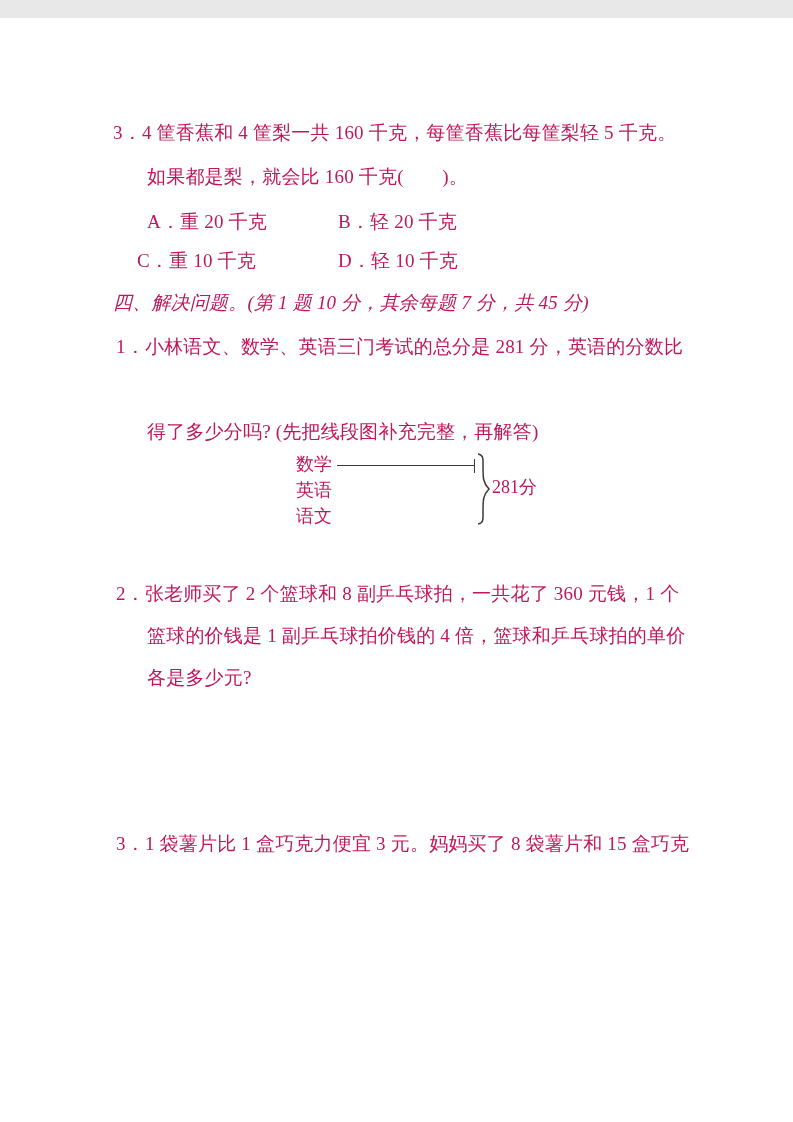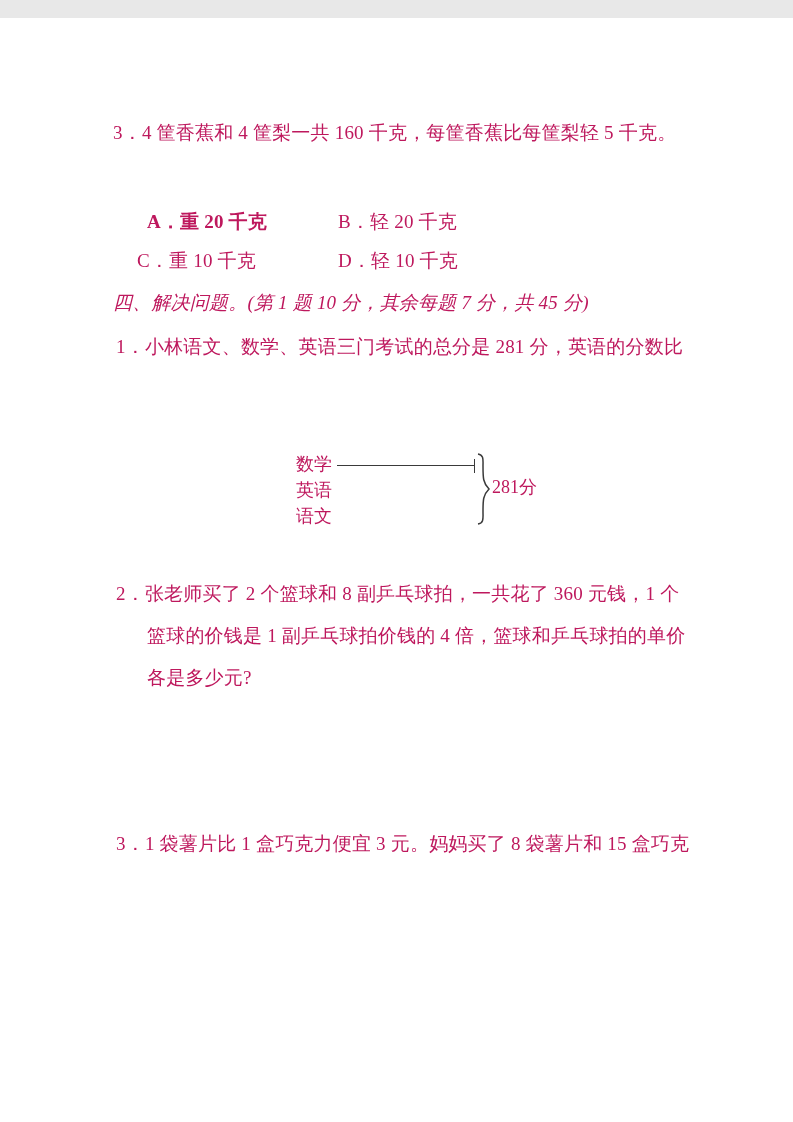--- a/index.html
+++ b/index.html
@@ -44,29 +44,31 @@
     font-size:18px;
     line-height:18px;
   }
 </style>
 </head>
 <body>
 
 <div class="page">
 
   <div class="ln" style="left:113px;top:104px;">3．4 筐香蕉和 4 筐梨一共 160 千克，每筐香蕉比每筐梨轻 5 千克。</div>
+  <div class="ln" style="left:147px;top:148px;">如果都是梨，就会比 160 千克(　　)。</div>
 
-  <div class="ln" style="left:147px;top:193px;font-weight:bold;">A．重 20 千克</div>
+  <div class="ln" style="left:147px;top:193px;">A．重 20 千克</div>
   <div class="ln" style="left:338px;top:193px;">B．轻 20 千克</div>
   <div class="ln" style="left:137px;top:232px;">C．重 10 千克</div>
   <div class="ln" style="left:338px;top:232px;">D．轻 10 千克</div>
 
   <div class="ln" style="left:113px;top:274px;font-style:italic;">四、解决问题。(第 1 题 10 分，其余每题 7 分，共 45 分)</div>
 
   <div class="ln" style="left:116px;top:318px;">1．小林语文、数学、英语三门考试的总分是 281 分，英语的分数比</div>
+  <div class="ln" style="left:147px;top:403px;">得了多少分吗? (先把线段图补充完整，再解答)</div>
 
   <div>
     <div class="dg-label" style="left:296px;top:437px;">数学</div>
     <div class="dg-label" style="left:296px;top:463px;">英语</div>
     <div class="dg-label" style="left:296px;top:489px;">语文</div>
 
     <div class="dg-line" style="left:337px;top:447px;width:138px;"></div>
     <div class="dg-tick" style="left:474px;top:441px;height:14px;"></div>
 
     <svg class="dg-brace" style="left:476px;top:435px;" width="15" height="72" viewBox="0 0 15 72">

